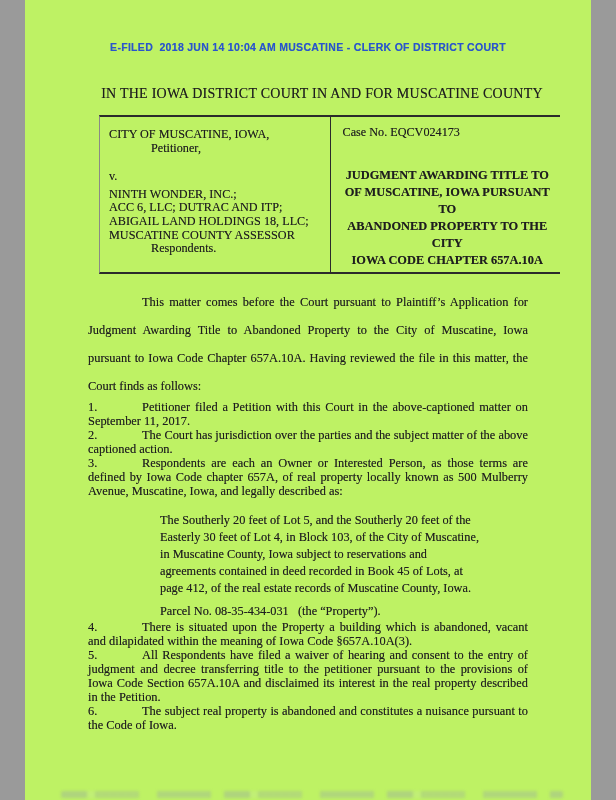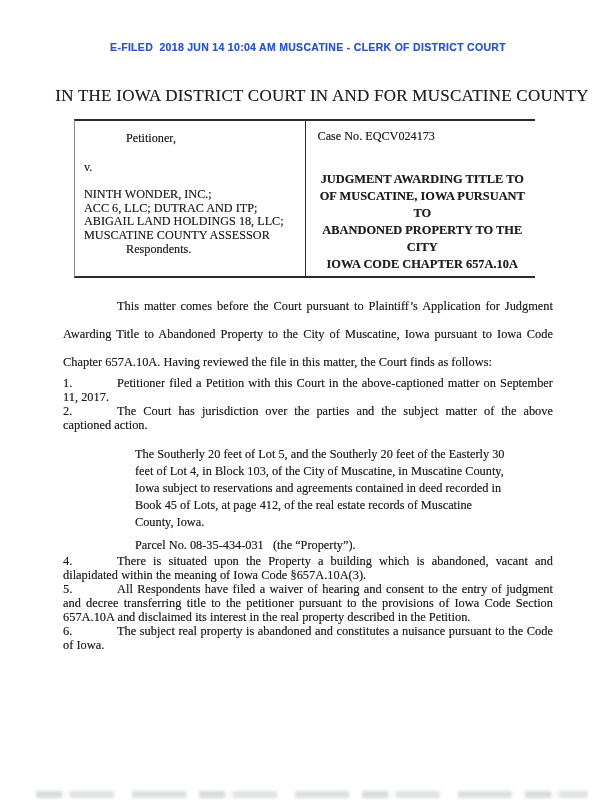--- a/index.html
+++ b/index.html
@@ -1,39 +1,39 @@
 <!DOCTYPE html>
 <html><head>
 <meta charset="utf-8">
 <style>
   html,body{margin:0;padding:0;background:#9a9a9a;}
   .page{
     position:relative;
-    width:616px;height:800px;
+    width:566px;height:800px;
     margin:0 auto;
-    background:#ffffff;
+    background:#bef264;
     overflow:hidden;
     color:#1e1e1e;
     font-family:"Liberation Serif","DejaVu Serif",serif;
     text-shadow:0 0 .45px rgba(40,40,40,.55);
   }
   .banner{
     margin-top:41px;
     text-align:center;
     font-family:"Liberation Sans","DejaVu Sans",sans-serif;
     font-size:10.5px;
     font-weight:bold;
     letter-spacing:.3px;
     white-space:pre;
     text-shadow:0 0 .6px rgba(42,85,204,.6);
   }
   .court-title{
     margin-top:33px;
     text-align:center;
-    font-size:17px;
+    font-size:14px;
     letter-spacing:.25px;
     white-space:pre;
     margin-left:28px;
   }
   
   .caption{
     box-sizing:border-box;
     margin:13px 0 0 74px;
     width:461px;height:159px;
     border-top:2px solid #2b2b2b;
@@ -44,21 +44,21 @@
   }
   .cap-left{
     box-sizing:border-box;
     width:231px;
     border-right:1.5px solid #2b2b2b;
     padding:11px 4px 0 9px;
     line-height:13.6px;
   }
   .role{padding-left:42px;}
   .versus{margin-top:15px;}
-  .resp-block{margin-top:14px;}
+  .resp-block{margin-top:4px;}
   .cap-right{
     box-sizing:border-box;
     width:230px;
     padding:8px 6px 0 12px;
   }
   .case-no{font-size:12.2px;}
   .doc-title{
     margin-top:27px;
     text-align:center;
     font-weight:bold;
@@ -112,20 +112,21 @@
 <body>
 
 <div class="page">
 
   <div class="banner" style="color:#2a55cc;">E-FILED  2018 JUN 14 10:04 AM MUSCATINE - CLERK OF DISTRICT COURT</div>
 
   <div class="court-title">IN THE IOWA DISTRICT COURT IN AND FOR MUSCATINE COUNTY</div>
 
   <div class="caption">
     <div class="cap-left">
+      <div>CITY OF MUSCATINE, IOWA,</div>
       <div class="role">Petitioner,</div>
       <div class="versus">v.</div>
       <div class="resp-block">
         <div>NINTH WONDER, INC.;</div>
         <div>ACC 6, LLC; DUTRAC AND ITP;</div>
         <div>ABIGAIL LAND HOLDINGS 18, LLC;</div>
         <div>MUSCATINE COUNTY ASSESSOR</div>
         <div class="role">Respondents.</div>
       </div>
     </div>
@@ -144,20 +145,23 @@
     <div class="intro">This matter comes before the Court pursuant to Plaintiff’s Application for Judgment Awarding Title to Abandoned Property to the City of Muscatine, Iowa pursuant to Iowa Code Chapter 657A.10A. Having reviewed the file in this matter, the Court finds as follows:</div>
 
     <div class="para">
       <span class="pnum">1.</span><span>Petitioner filed a Petition with this Court in the above-captioned matter on September 11, 2017.</span>
     </div>
 
     <div class="para">
       <span class="pnum">2.</span><span>The Court has jurisdiction over the parties and the subject matter of the above captioned action.</span>
     </div>
 
+    <div class="para">
+      <span class="pnum">3.</span><span>Respondents are each an Owner or Interested Person, as those terms are defined by Iowa Code chapter 657A, of real property locally known as 500 Mulberry Avenue, Muscatine, Iowa, and legally described as:</span>
+    </div>
 
     <div class="desc">The Southerly 20 feet of Lot 5, and the Southerly 20 feet of the Easterly 30 feet of Lot 4, in Block 103, of the City of Muscatine, in Muscatine County, Iowa subject to reservations and agreements contained in deed recorded in Book 45 of Lots, at page 412, of the real estate records of Muscatine County, Iowa.</div>
 
     <div class="parcel">Parcel No. 08-35-434-031   (the “Property”).</div>
 
     <div class="para">
       <span class="pnum">4.</span><span>There is situated upon the Property a building which is abandoned, vacant and dilapidated within the meaning of Iowa Code §657A.10A(3).</span>
     </div>
 
     <div class="para">

